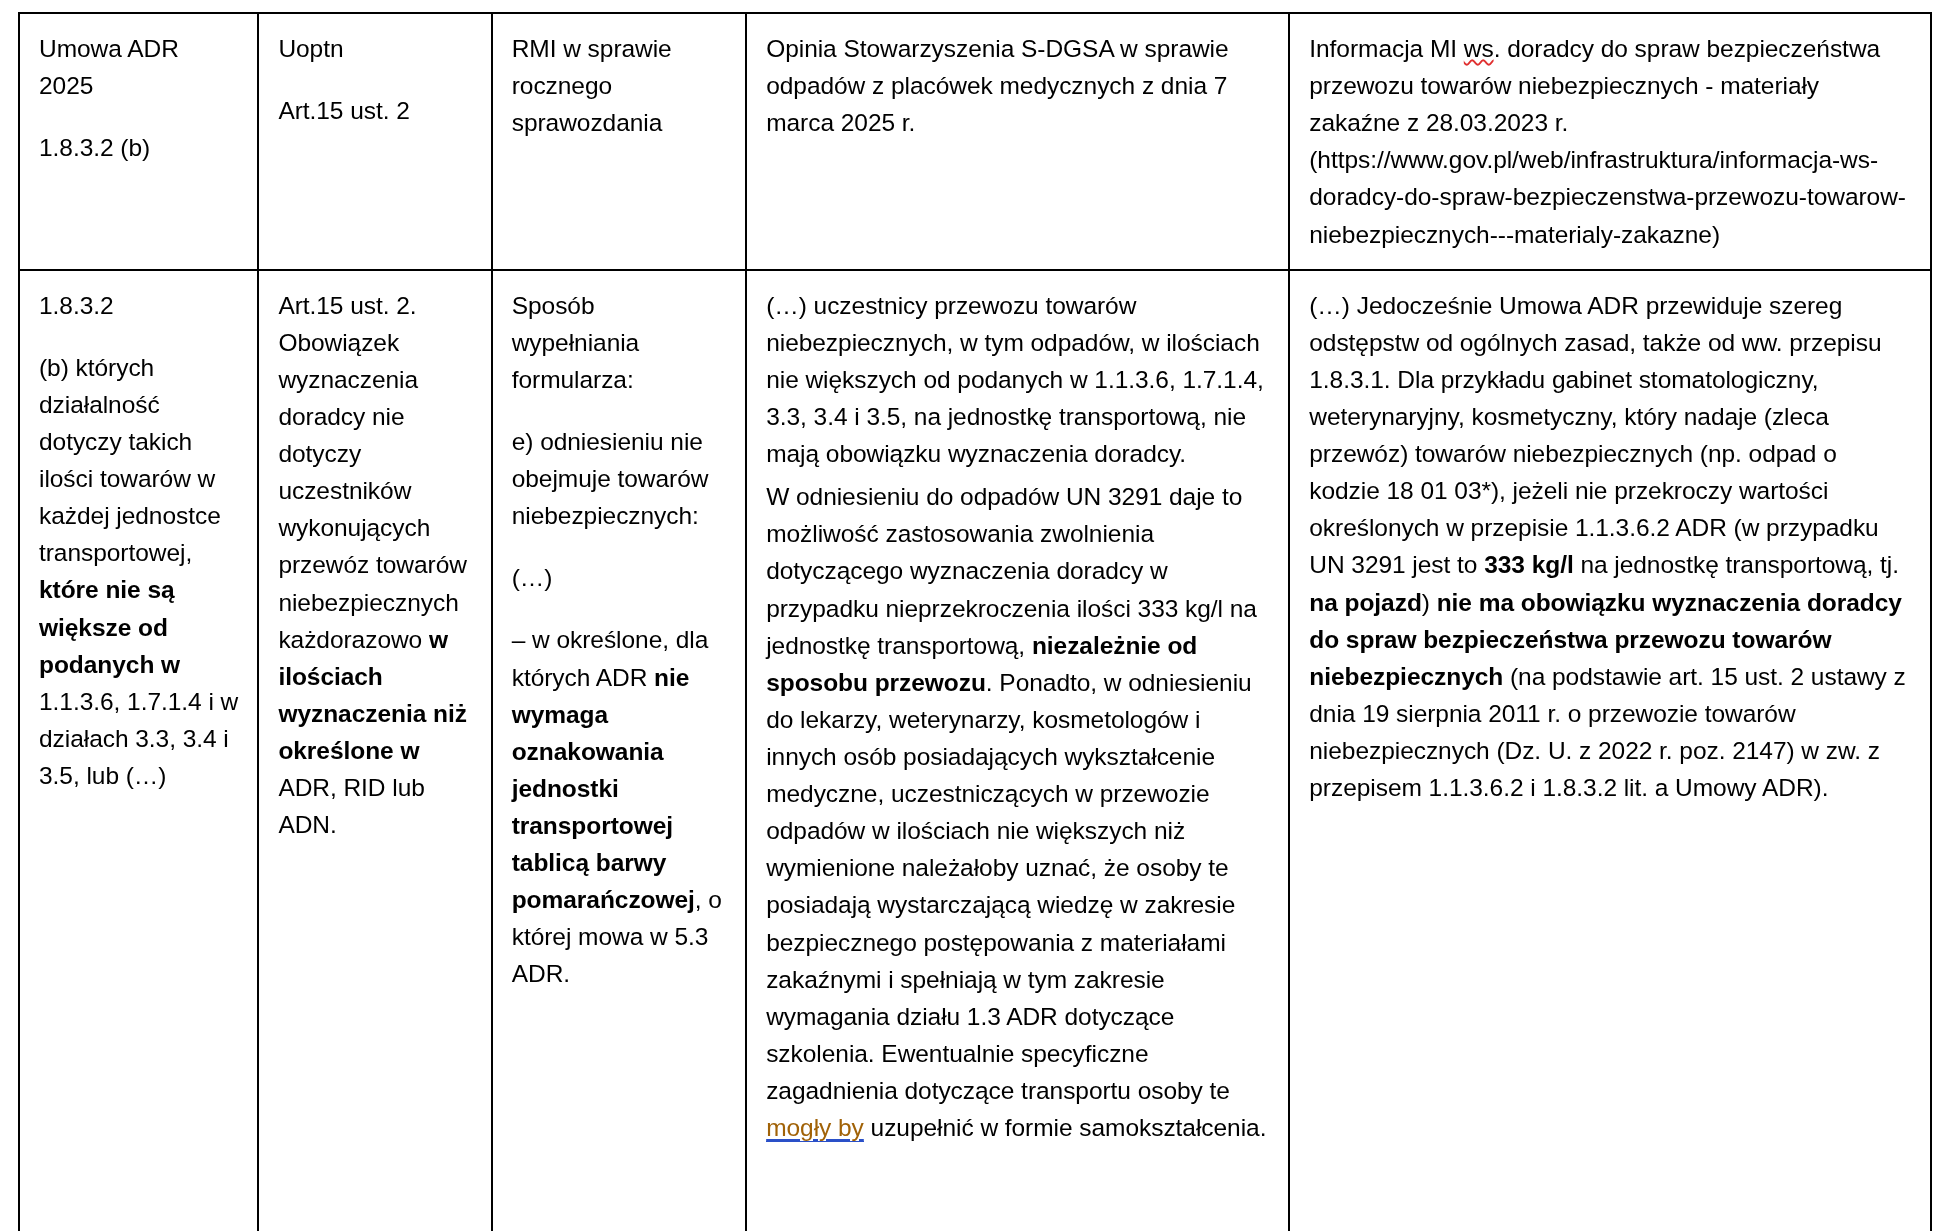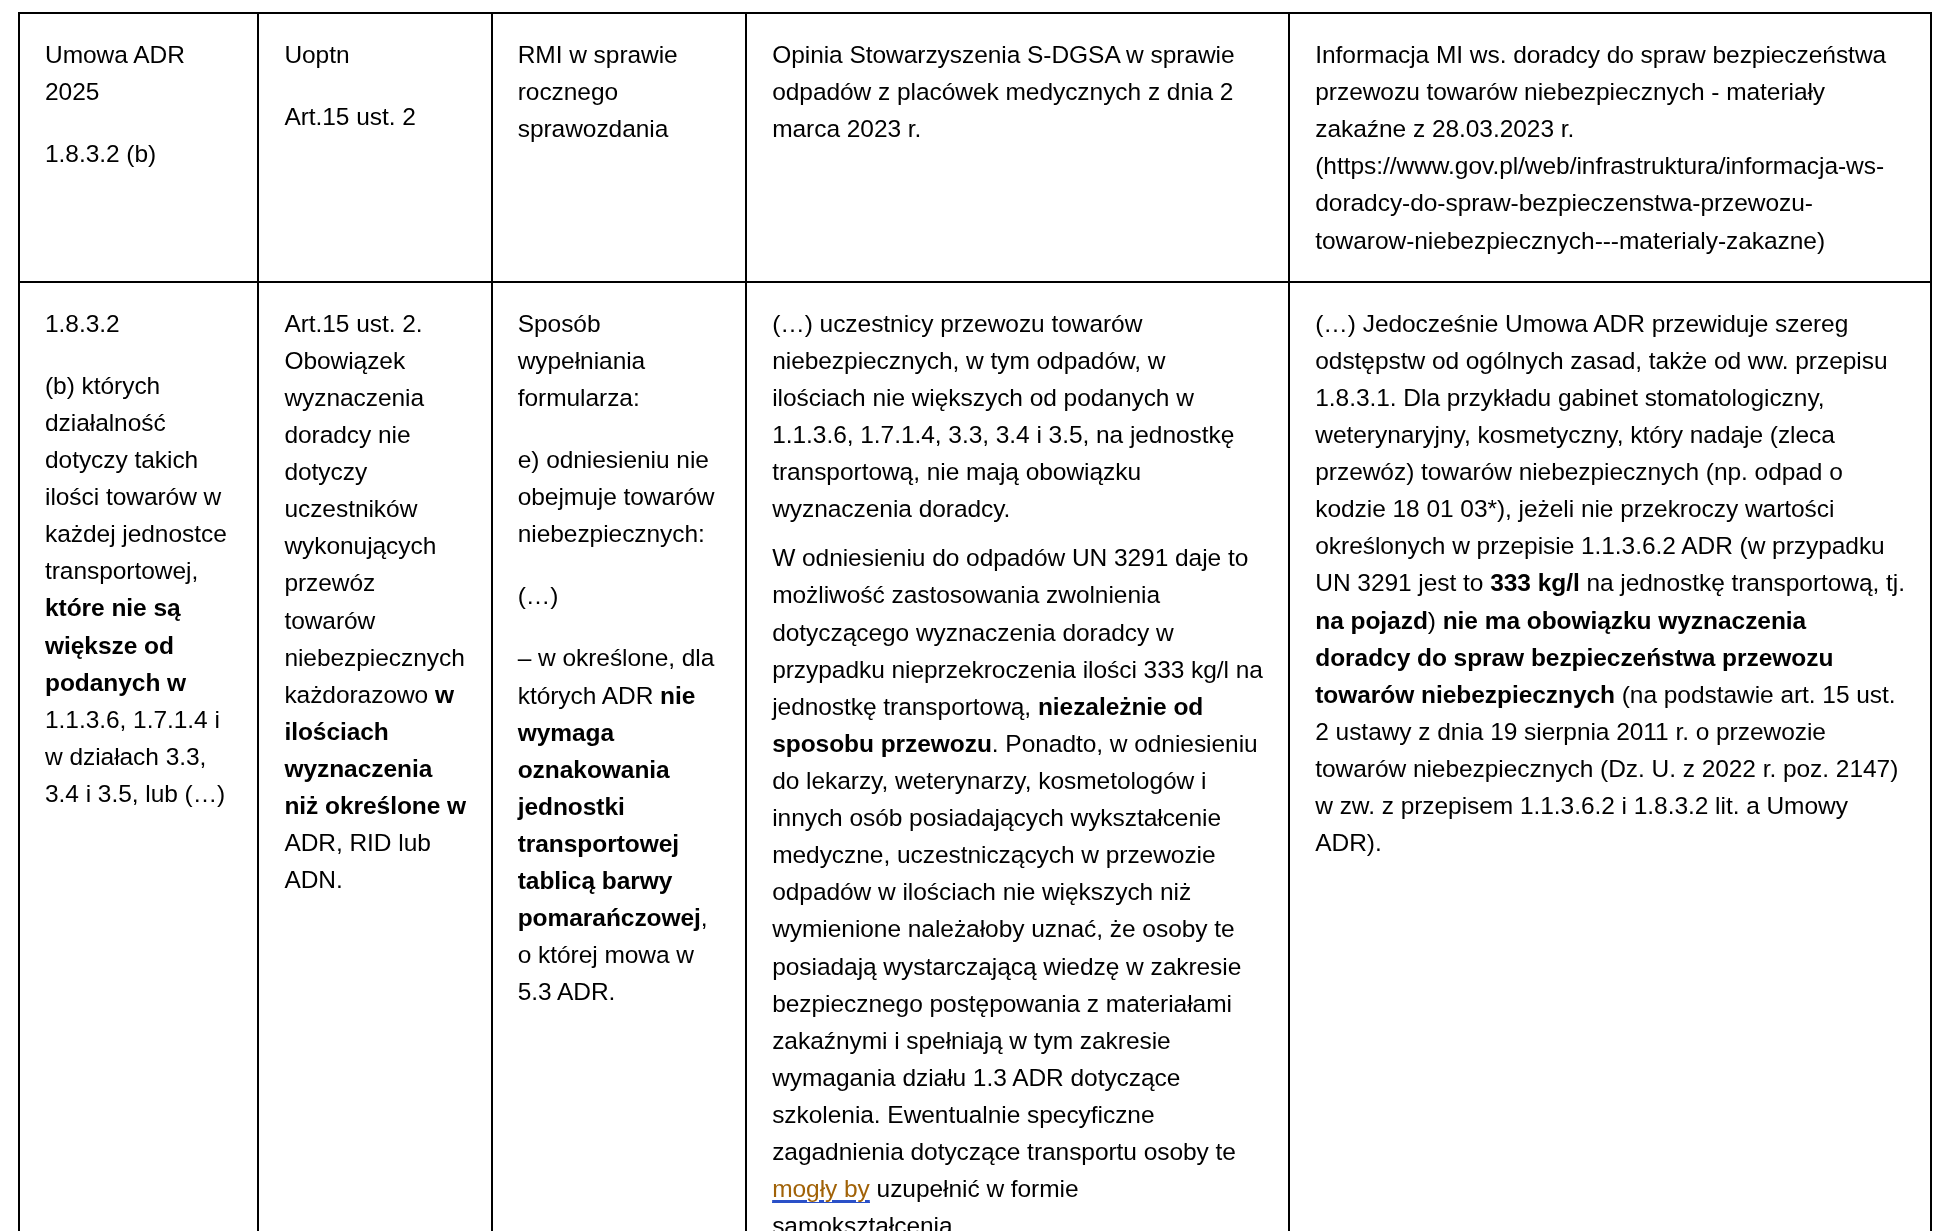--- a/index.html
+++ b/index.html
@@ -31,33 +31,34 @@
   .c1 { width: 238px; }
   .c2 { width: 232px; }
   .c3 { width: 253px; }
   .c4 { width: 540px; }
   .c5 { width: 638px; }
 
   .row-head td { height: 180px; }
   .row-body td { height: 940px; }
 
   p {
-    margin: 12px;
+    margin: 6px;
   }
   p + p {
     margin-top: 25px;
   }
   p.tight + p.tight {
     margin-top: 0;
   }
   b, .b {
     font-weight: bold;
     text-align: right;
   }
   .spell {
+    text-decoration: underline;
     text-decoration-style: wavy;
     text-decoration-color: #e03030;
     text-decoration-thickness: 1.5px;
     text-underline-offset: 2px;
   }
   .grammar {
     color: #a16207;
     text-decoration: underline;
     text-decoration-color: #2a50c8;
     text-decoration-thickness: 1.5px;
@@ -83,21 +84,21 @@
         <p>1.8.3.2 (b)</p>
       </td>
       <td>
         <p>Uoptn</p>
         <p>Art.15 ust. 2</p>
       </td>
       <td>
         <p>RMI w sprawie rocznego sprawozdania</p>
       </td>
       <td>
-        <p>Opinia Stowarzyszenia S-DGSA w sprawie odpadów z placówek medycznych z dnia 2 marca 2023 r.</p>
+        <p>Opinia Stowarzyszenia S-DGSA w sprawie odpadów z placówek medycznych z dnia 7 marca 2025 r.</p>
       </td>
       <td>
         <p><span>Informacja MI </span><span class="spell">ws</span><span>. doradcy do spraw bezpieczeństwa przewozu towarów niebezpiecznych - materiały zakaźne z 28.03.2023 r.(https://www.gov.pl/web/infrastruktura/informacja-ws-doradcy-do-spraw-bezpieczenstwa-przewozu-towarow-niebezpiecznych---materialy-zakazne)</span></p>
       </td>
     </tr>
     <tr class="row-body">
       <td>
         <p>1.8.3.2</p>
         <p><span>(b) których działalność dotyczy takich ilości towarów w każdej jednostce transportowej, </span><span class="b">które nie są większe od podanych w</span><span> 1.1.3.6, 1.7.1.4 i w działach 3.3, 3.4 i 3.5, lub (…)</span></p>
       </td>

